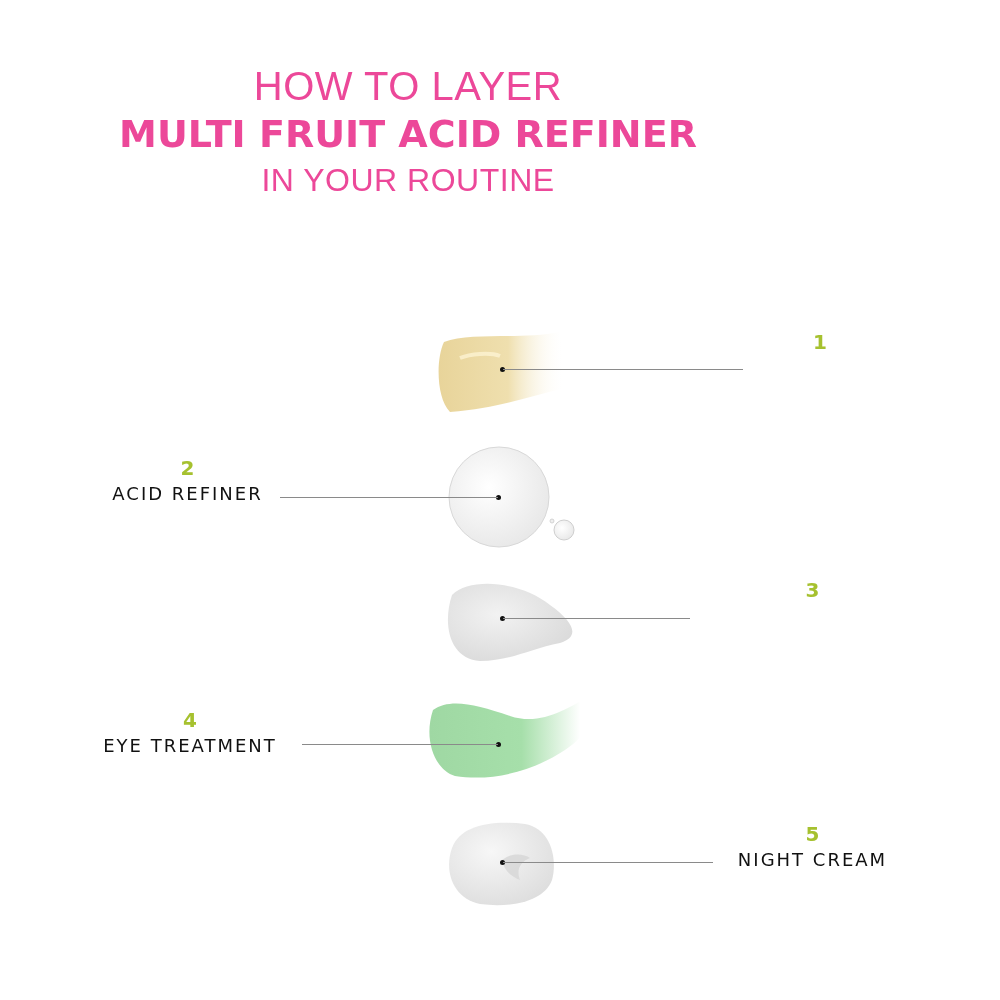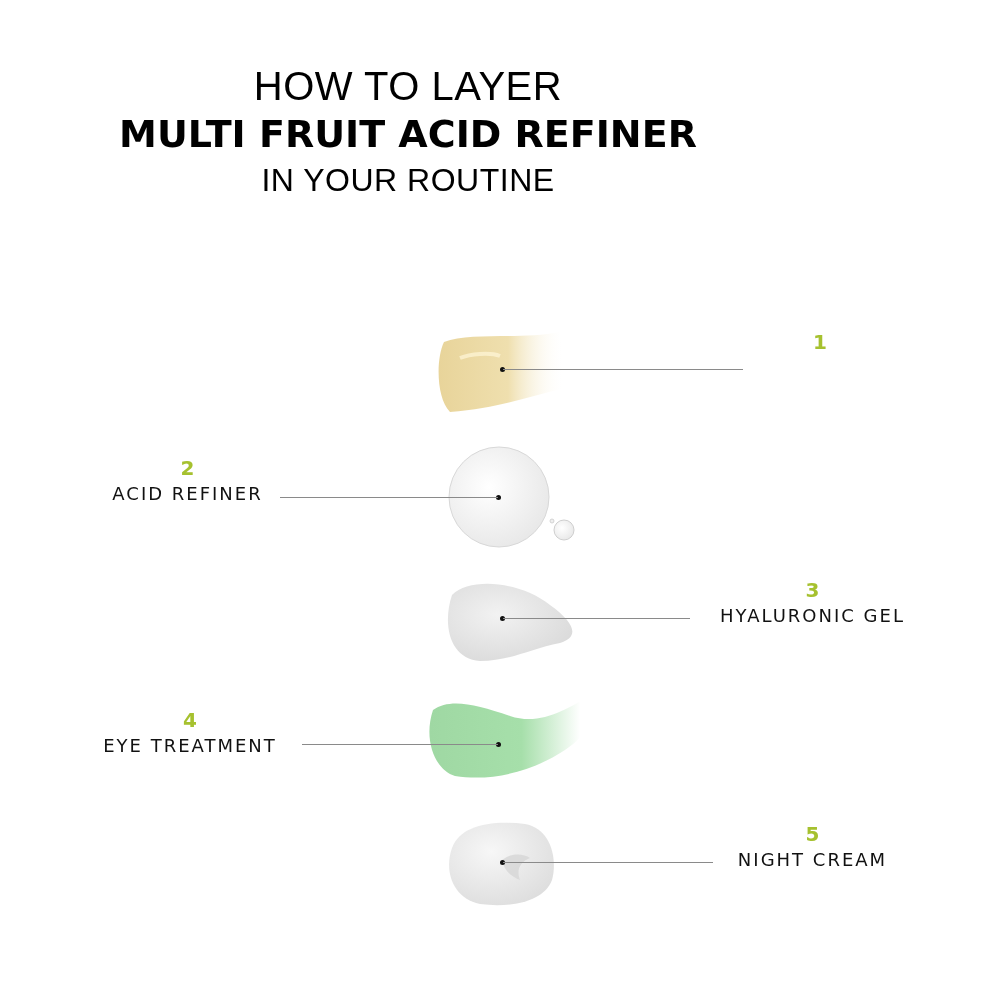--- a/index.html
+++ b/index.html
@@ -1,18 +1,18 @@
 <!DOCTYPE html>
 <html><head>
 <meta charset="utf-8">
 <style>
   html, body { margin:0; padding:0; background:#ffffff; }
   body { width:1000px; height:1000px; position:relative; overflow:hidden;
          font-family:"DejaVu Sans", "Liberation Sans", sans-serif; color:#111; }
-  .title { position:absolute; left:0; width:816px; text-align:center; color:#000000; white-space:nowrap; }
+  .title { position:absolute; left:0; width:816px; text-align:center; color:#ec4899; white-space:nowrap; }
   .t1 { top:64px; font-size:40px; font-weight:200; letter-spacing:0.5px; font-family:"Liberation Sans", sans-serif; }
   .t2 { top:112px; font-size:38px; font-weight:bold; letter-spacing:0px; }
   .t3 { top:162px; font-size:32px; font-weight:200; letter-spacing:0.5px; font-family:"Liberation Sans", sans-serif; }
   .swatch { position:absolute; }
   .dot { position:absolute; width:5px; height:5px; border-radius:50%; background:#111; }
   .line { position:absolute; height:1px; background:#8a8a8a; }
   .label { position:absolute; text-align:center; font-size:18px; letter-spacing:2px; line-height:27px; color:#111; white-space:nowrap; }
   .num { display:block; color:#a6c12f; font-weight:bold; font-size:20px; line-height:24px; letter-spacing:0; }
 </style>
 </head>
@@ -63,21 +63,20 @@
       <stop offset="0" stop-color="#f2f2f2"></stop>
       <stop offset="1" stop-color="#d9d9d9"></stop>
     </radialGradient>
   </defs>
   <path d="M12 20 C30 2 80 6 110 30 C135 48 140 62 120 68 C90 74 70 86 40 86 C10 84 2 50 12 20 Z" fill="url(#g3)"></path>
 </svg>
 <div class="dot" style="left:500px;top:616px"></div>
 <div class="line" style="left:503px;top:618px;width:187px"></div>
 <div class="label" style="left:705px;top:578px;width:215px">
   <span class="num">3</span>
-  <span style="display:block">HYALURONIC GEL</span>
 </div>
 
 <svg class="swatch" style="left:415px;top:690px" width="190" height="95" viewBox="0 0 190 95">
   <defs>
     <linearGradient id="g4" x1="0" y1="0" x2="1" y2="0">
       <stop offset="0" stop-color="#9fd8a3"></stop>
       <stop offset="0.55" stop-color="#a6dfaa"></stop>
       <stop offset="0.9" stop-color="#ffffff"></stop>
     </linearGradient>
   </defs>

